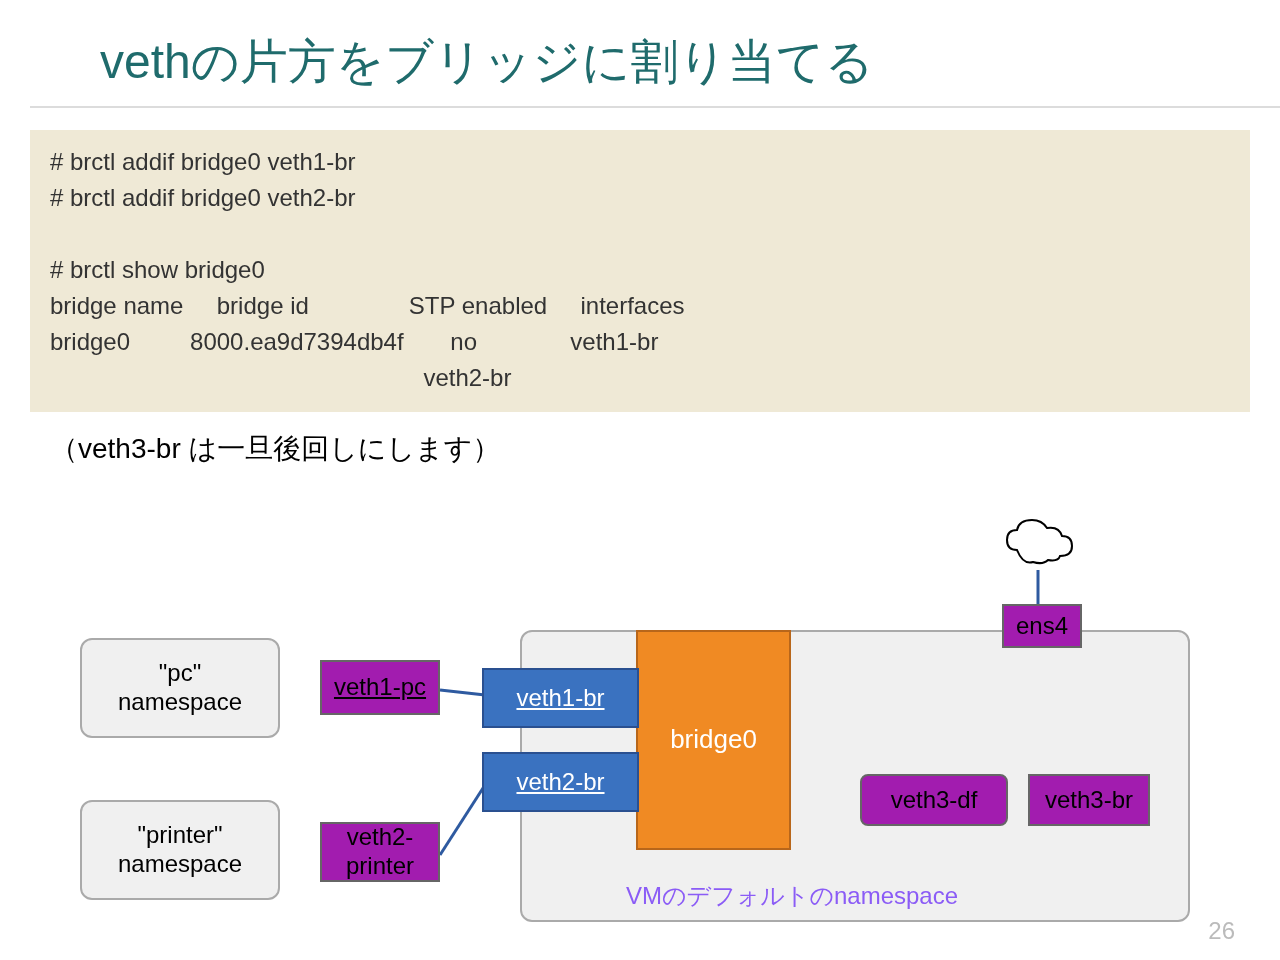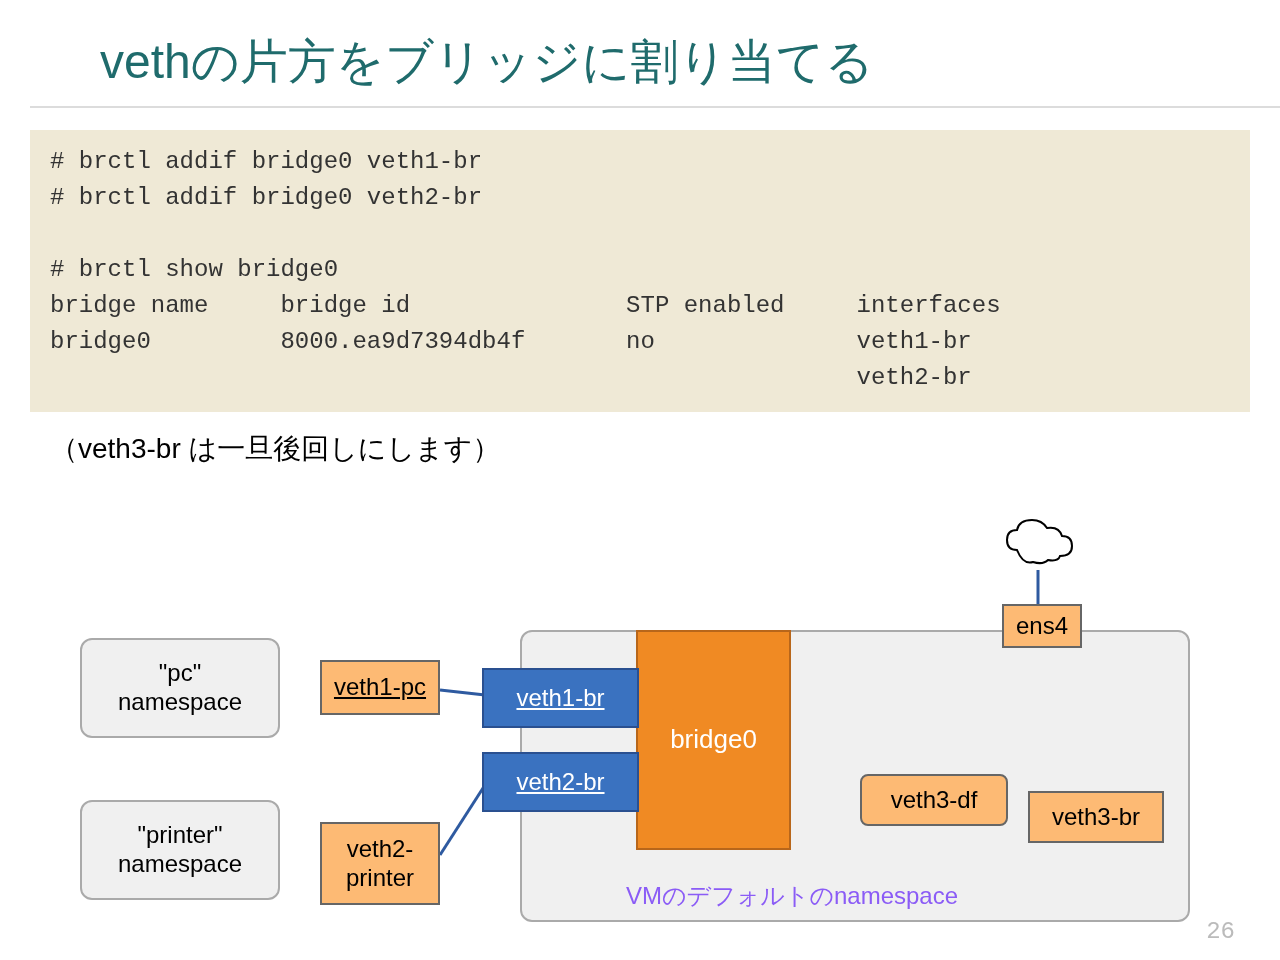--- a/index.html
+++ b/index.html
@@ -20,41 +20,41 @@
   }
   .hr {
     border: none;
     border-top: 2px solid #dcdcdc;
     margin: 0 0 0 30px;
   }
   .codebox {
     background: #efe9d6;
     margin: 22px 30px 0 30px;
     padding: 14px 20px 16px 20px;
-    font-family: Liberation Mono, monospace;
+    font-family: Liberation Sans, sans-serif;
     font-size: 24px;
     line-height: 1.5;
     color: #333;
     white-space: pre;
   }
   .note {
     font-size: 28px;
     margin: 18px 0 0 50px;
     color: #000;
   }
   .diagram {
     position: absolute;
     left: 0;
     top: 520px;
     width: 1280px;
     height: 430px;
   }
   .box {
     position: absolute;
-    background: #fdba74;
+    background: #a21caf;
     border: 2px solid #666;
     font-size: 24px;
     display: flex;
     align-items: center;
     justify-content: center;
     text-align: center;
     line-height: 1.2;
     box-sizing: border-box;
   }
   .rounded {
@@ -77,21 +77,20 @@
     position: absolute;
     font-size: 24px;
     color: #8b5cf6;
   }
   .page-num {
     position: absolute;
     right: 45px;
     bottom: 15px;
     color: #bbb;
     font-size: 24px;
-    font-family: Liberation Mono, monospace;
   }
   svg.lines {
     position: absolute;
     left: 0;
     top: 0;
     width: 1280px;
     height: 430px;
     overflow: visible;
   }
 </style>
@@ -131,32 +130,32 @@
   <div class="box rounded" style="left:520px; top:110px; width:670px; height:292px; justify-content:flex-start;"></div>
 
   <div class="box rounded" style="left:80px; top:118px; width:200px; height:100px; white-space:pre;">"pc"
 namespace</div>
 
   <div class="box rounded" style="left:80px; top:280px; width:200px; height:100px; white-space:pre;">"printer"
 namespace</div>
 
   <div class="box" style="left:320px; top:140px; width:120px; height:55px;text-decoration:underline;">veth1-pc</div>
 
-  <div class="box" style="left:320px; top:302px; width:120px; height:83px; white-space:pre;">veth2-
+  <div class="box" style="left:320px; top:302px; width:120px; height:60px; white-space:pre;">veth2-
 printer</div>
 
   <div class="box orange" style="left:636px; top:110px; width:155px; height:220px; font-size:26px;">bridge0</div>
 
   <div class="box blue" style="left:482px; top:148px; width:157px; height:60px;">veth1-br</div>
 
   <div class="box blue" style="left:482px; top:232px; width:157px; height:60px;">veth2-br</div>
 
   <div class="box" style="left:860px; top:254px; width:148px; height:52px;border-radius:8px;">veth3-df</div>
 
-  <div class="box" style="left:1028px; top:271px; width:136px; height:52px;">veth3-br</div>
+  <div class="box" style="left:1028px; top:254px; width:122px; height:52px;">veth3-br</div>
 
   <div class="box" style="left:1002px; top:84px; width:80px; height:44px;">ens4</div>
 
   <div class="vm-label" style="left:626px; top:360px;">VMのデフォルトのnamespace</div>
 
 </div>
 
 <div class="page-num">26</div>
 
 </body></html>

